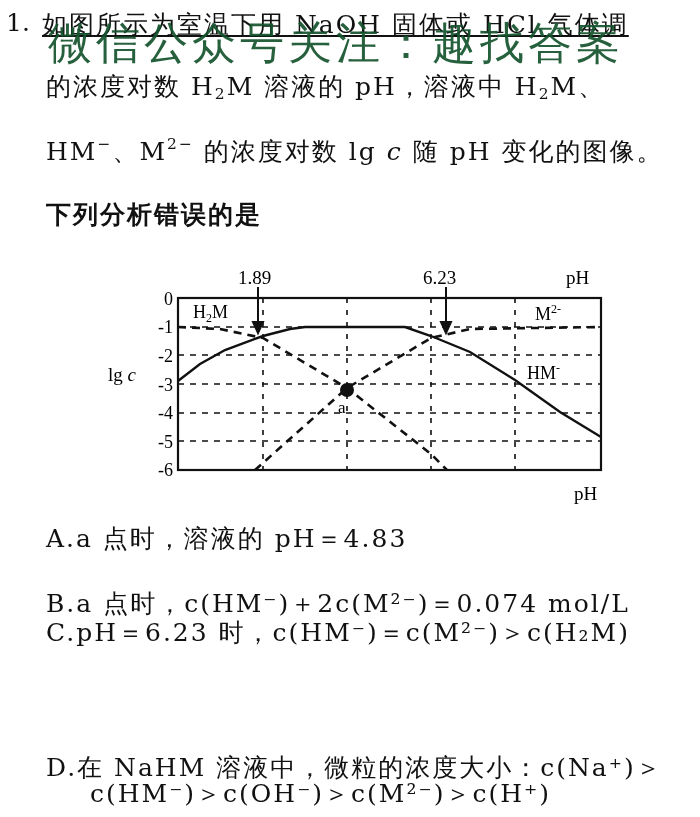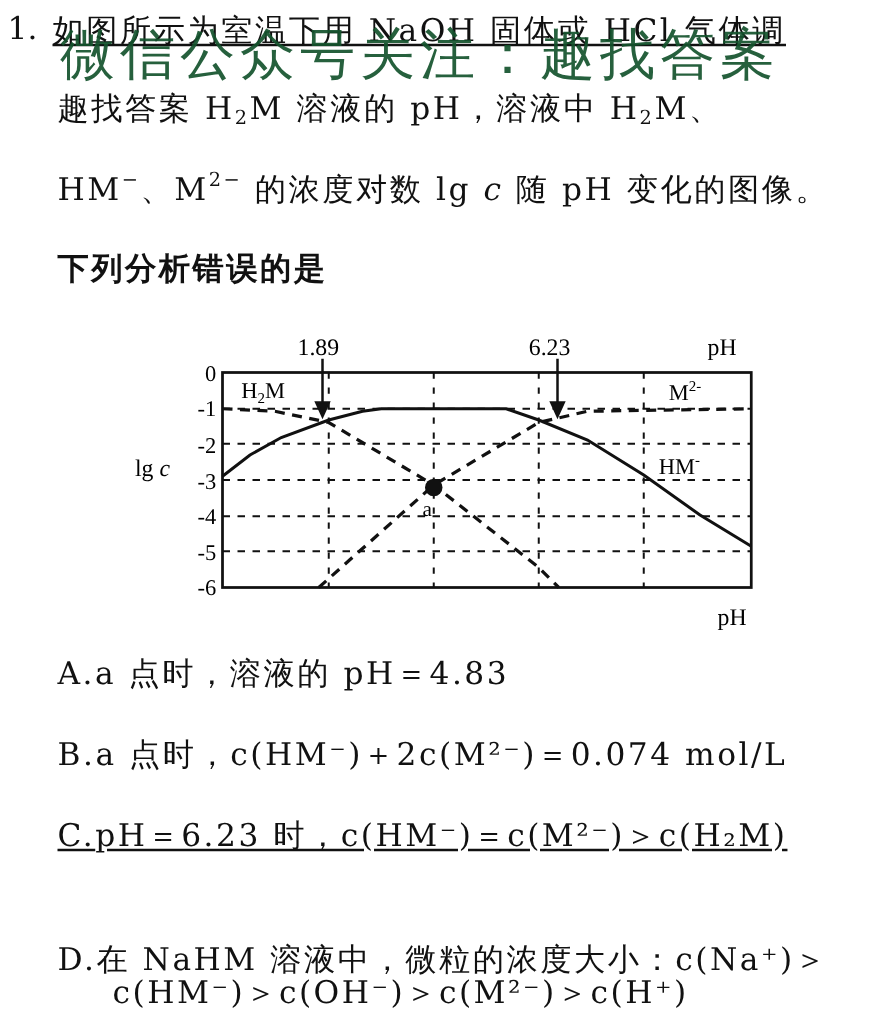--- a/index.html
+++ b/index.html
@@ -16,21 +16,21 @@
   svg text { font-family: "Liberation Serif", "DejaVu Serif", serif; }
 </style>
 </head>
 <body>
 
 <div>
   <div class="qnum">1.</div>
   <div class="line" style="left:42px; top:8px;text-decoration:underline;">如图所示为室温下用 NaOH 固体或 HCl 气体调</div>
   <div class="watermark">微信公众号关注：趣找答案</div>
 
-  <div class="line" style="left:46px; top:70px;"><span>趣找答案 H</span><sub>2</sub><span>M 溶液的 pH，溶液中 H</span><sub>2</sub><span>M、</span></div>
+  <div class="line" style="left:46px; top:70px;"><span>的浓度对数 H</span><sub>2</sub><span>M 溶液的 pH，溶液中 H</span><sub>2</sub><span>M、</span></div>
 
   <div class="line" style="left:46px; top:135px;"><span>HM</span><sup>−</sup><span>、M</span><sup>2−</sup><span> 的浓度对数 lg </span><span class="it">c</span><span> 随 pH 变化的图像。</span></div>
 
   <div class="line" style="left:46px; top:198px;font-weight:bold;">下列分析错误的是</div>
 </div>
 
 <svg style="position:absolute; left:0; top:0;" width="700" height="520" viewBox="0 0 700 520">
 
   <g stroke="#111" stroke-width="1.6" stroke-dasharray="6,6">
     <line x1="178" y1="327" x2="601" y2="327"></line>
@@ -85,20 +85,20 @@
   <text x="338" y="413" font-size="17">a</text>
 </svg>
 
 <div>
   <div class="line" style="left:46px; top:522px;">
     <span>A.</span><span>a 点时，溶液的 pH＝4.83</span>
   </div>
   <div class="line" style="left:46px; top:587px;">
     <span>B.</span><span>a 点时，c(HM⁻)＋2c(M²⁻)＝0.074 mol/L</span>
   </div>
-  <div class="line" style="left:46px; top:652px;text-decoration:underline;">
+  <div class="line" style="left:46px; top:616px;">
     <span>C.</span><span>pH＝6.23 时，c(HM⁻)＝c(M²⁻)＞c(H₂M)</span>
   </div>
   <div class="line" style="left:46px; top:751px;">
     <span>D.</span><span>在 NaHM 溶液中，微粒的浓度大小：c(Na⁺)＞</span>
   </div>
   <div class="line" style="left:90px; top:777px;">c(HM⁻)＞c(OH⁻)＞c(M²⁻)＞c(H⁺)</div>
 </div>
 
 </body></html>

